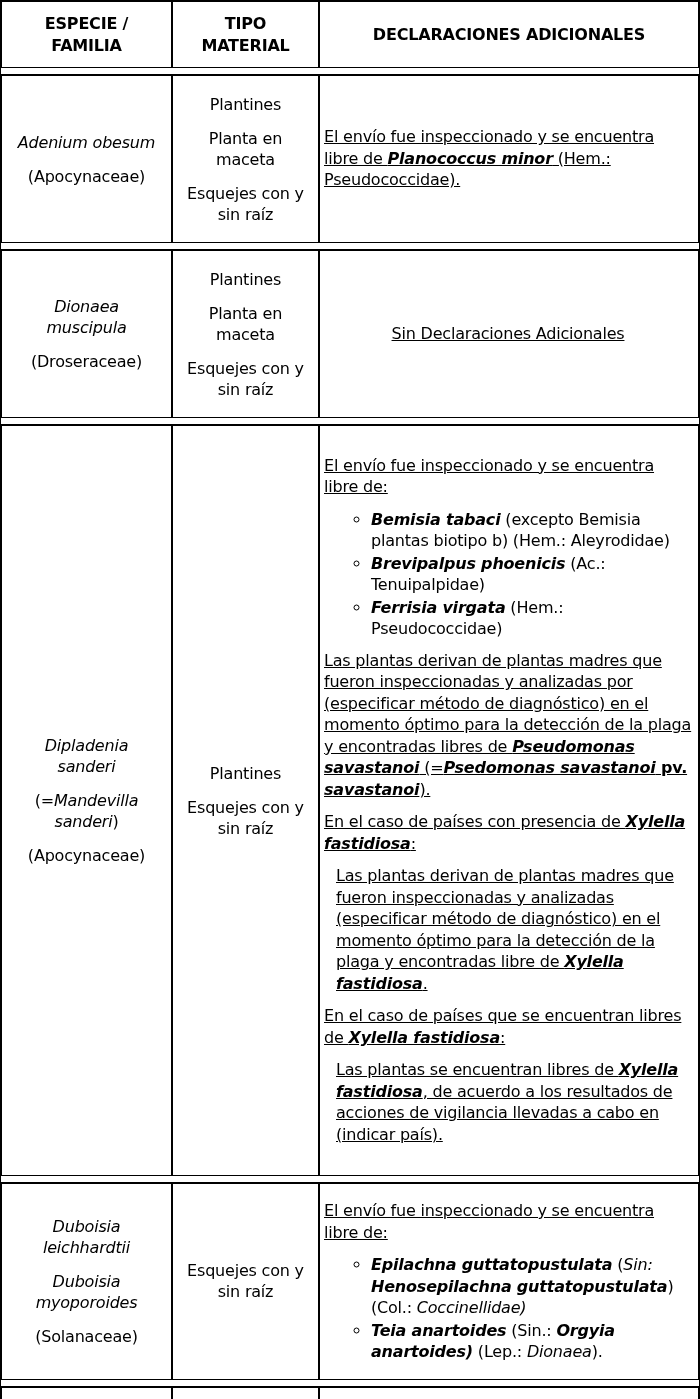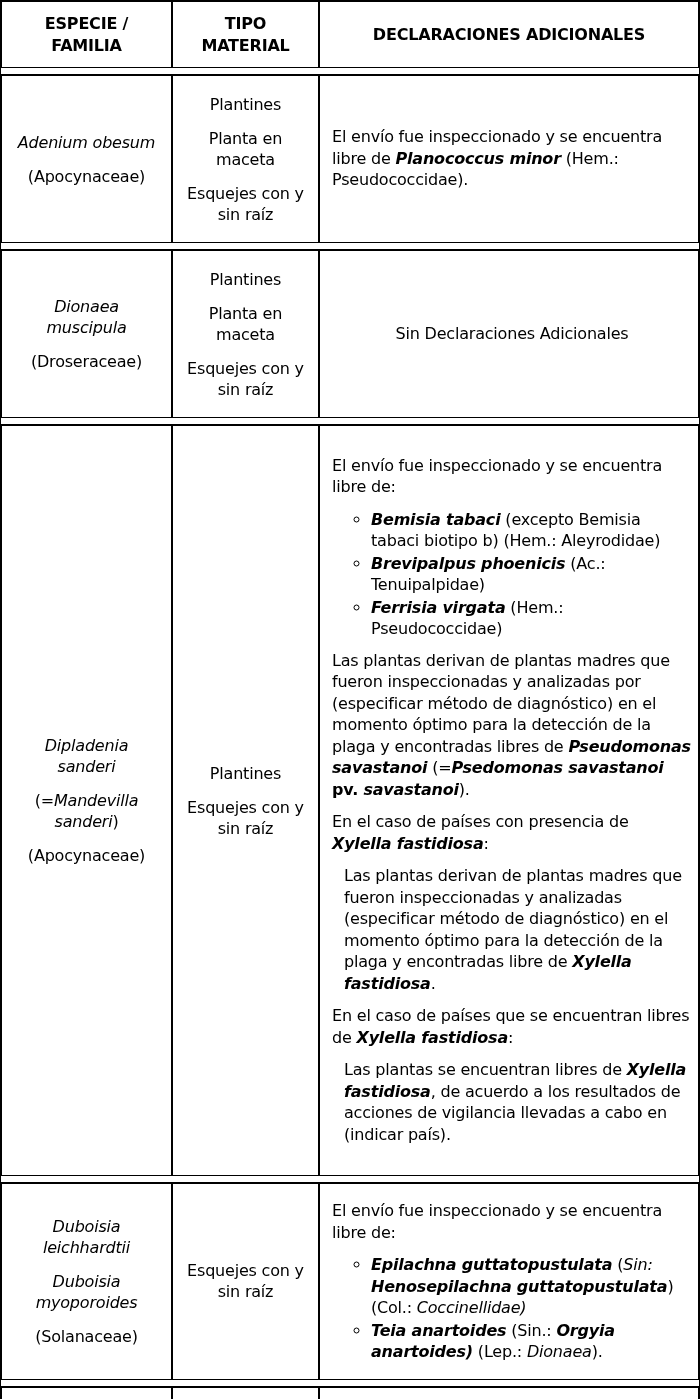--- a/index.html
+++ b/index.html
@@ -48,21 +48,21 @@
     text-align: center;
     line-height: 21px;
   }
   .para { margin: 13px 4px; }
   td.decl {
     text-align: left;
     padding: 6px 6px 6px 4px;
     line-height: 21.5px;
   }
   td.decl.center { text-align: center; }
-  .cell-p { margin: 10px 0 11px 8px; }
+  .cell-p { margin: 10px 0 11px 0; text-decoration: underline; }
   .cell-p.indent { padding-left: 12px; }
   ul.decl-list {
     list-style-type: circle;
     margin: 10px 0;
     padding-left: 47px;
   }
   ul.decl-list li { margin: 0 0 1px 0; }
   .r-n { font-style: normal; font-weight: normal; }
   .r-b { font-weight: bold; }
   .r-i { font-style: italic; margin-top: 8px; }
@@ -119,21 +119,21 @@
           <div class="para"><span class="r-n">(=</span><span class="r-i">Mandevilla</span><br><span class="r-i">sanderi</span><span class="r-n">)</span></div>
           <div class="para"><span class="r-n">(Apocynaceae)</span></div>
         </td>
         <td class="material">
           <div class="para">Plantines</div>
           <div class="para">Esquejes con y<br>sin raíz</div>
         </td>
         <td class="decl">
           <div class="cell-p"><span class="r-n">El envío fue inspeccionado y se encuentra libre de:</span></div>
           <ul class="decl-list">
-            <li><span class="r-bi">Bemisia tabaci</span><span class="r-n"> (excepto Bemisia tabaci biotipo b) (Hem.: Aleyrodidae)</span></li>
+            <li><span class="r-bi">Bemisia tabaci</span><span class="r-n"> (excepto Bemisia plantas biotipo b) (Hem.: Aleyrodidae)</span></li>
             <li><span class="r-bi">Brevipalpus phoenicis</span><span class="r-n"> (Ac.: Tenuipalpidae)</span></li>
             <li><span class="r-bi">Ferrisia virgata</span><span class="r-n"> (Hem.: Pseudococcidae)</span></li>
           </ul>
           <div class="cell-p"><span class="r-n">Las plantas derivan de plantas madres que fueron inspeccionadas y analizadas por (especificar método de diagnóstico) en el momento óptimo para la detección de la plaga y encontradas libres de </span><span class="r-bi">Pseudomonas savastanoi</span><span class="r-n"> (=</span><span class="r-bi">Psedomonas savastanoi</span><span class="r-b"> pv. </span><span class="r-bi">savastanoi</span><span class="r-n">).</span></div>
           <div class="cell-p"><span class="r-n">En el caso de países con presencia de </span><span class="r-bi">Xylella fastidiosa</span><span class="r-n">:</span></div>
           <div class="cell-p indent"><span class="r-n">Las plantas derivan de plantas madres que fueron inspeccionadas y analizadas (especificar método de diagnóstico) en el momento óptimo para la detección de la plaga y encontradas libre de </span><span class="r-bi">Xylella fastidiosa</span><span class="r-n">.</span></div>
           <div class="cell-p"><span class="r-n">En el caso de países que se encuentran libres de </span><span class="r-bi">Xylella fastidiosa</span><span class="r-n">:</span></div>
           <div class="cell-p indent"><span class="r-n">Las plantas se encuentran libres de </span><span class="r-bi">Xylella fastidiosa</span><span class="r-n">, de acuerdo a los resultados de acciones de vigilancia llevadas a cabo en (indicar país).</span></div>
         </td>
       </tr>

